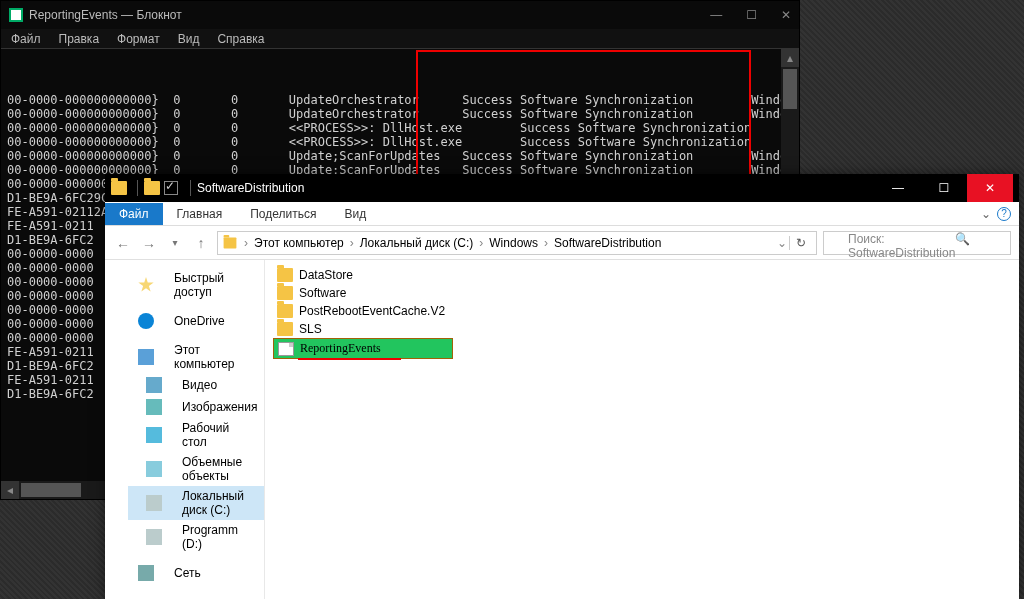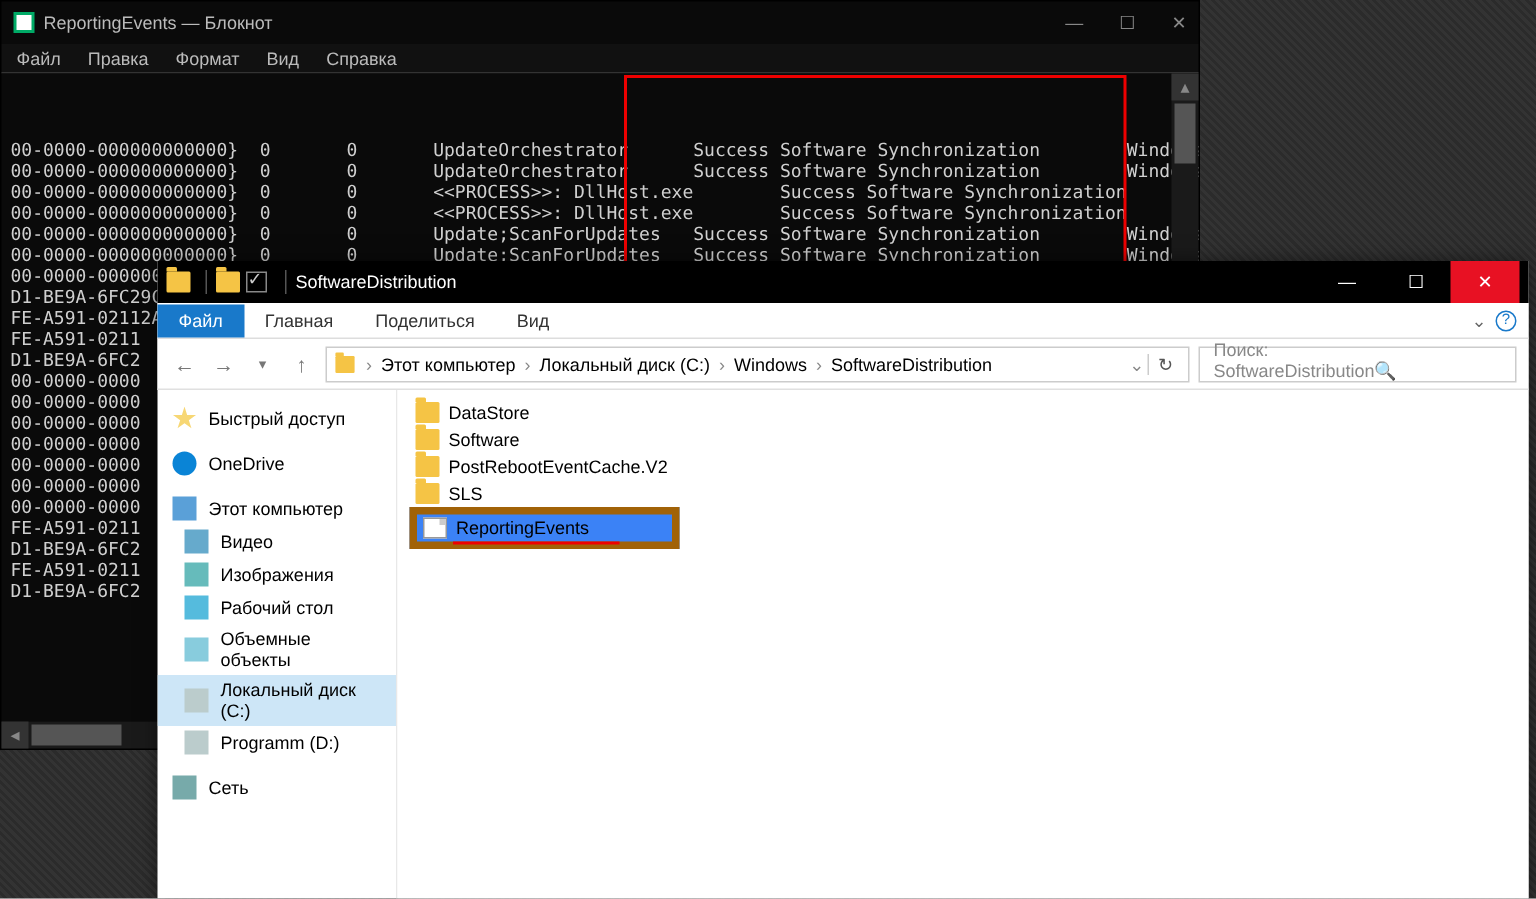--- a/index.html
+++ b/index.html
@@ -83,50 +83,50 @@
     padding: 4px 8px; border-bottom:1px solid #e0e0e0; background:#fff;
   }
   .nav-arrow { color:#777; font-size:14px; width:20px;text-align:center;}
   .breadcrumb {
     flex:1; height:24px; border:1px solid #ccc; display:flex; align-items:center;
     padding:0 4px; gap:2px; overflow:hidden; font-size:12px;
   }
   .crumb { padding:0 4px;}
   .crumb-sep{color:#888;}
   .bc-refresh{padding:0 6px;color:#555; border-left:1px solid #ccc;}
-  .search-box { width:212px; height:24px; border:1px solid #ccc;
-    display:flex;align-items:flex-end;padding:0 9px;color:#888;}
+  .search-box { width:188px; height:24px; border:1px solid #ccc;
+    display:flex;align-items:flex-start;padding:0 24px;color:#888;}
   .search-box span{flex:1;}
   .exp-body { display:flex; height: calc(100% - 28px - 24px - 34px);}
   .sidebar {
     width:160px; border-right:1px solid #e8e8e8; padding:8px 0;
     overflow:hidden; font-size:12px;
   }
-  .sb-item { display:flex; align-items:center; gap:8px; padding:3px 8px 3px 18px;}
+  .sb-item { display:flex; align-items:center; gap:20px; padding:3px 8px 3px 18px;margin-left:23px;}
   .sb-item.top { padding-left:10px; font-weight:400;}
   .sb-item.sel { background:#cde6f7;}
   .sb-ico { width:16px;height:16px; flex-shrink:0; position:relative;}
   .ico-star{ background:#f7d774; clip-path: polygon(50% 0,61% 35%,98% 35%,68% 57%,79% 91%,50% 70%,21% 91%,32% 57%,2% 35%,39% 35%);}
   .ico-cloud{background:#0a84d6;border-radius:50%;}
   .ico-pc{background:#5aa0d8;}
   .ico-vid{background:#6ac;}
   .ico-doc{background:#8ac;}
   .ico-down{background:#7a9;}
   .ico-img{background:#6bb;}
   .ico-mus{background:#b8d;}
   .ico-obj{background:#8cd;}
   .ico-desk{background:#5bd;}
   .ico-disk{background:#bcc;}
   .ico-net{background:#7aa;}
   .content {
     flex:1; padding:6px 8px; background:#fff; font-size:12px;
     overflow:hidden;
   }
   .file-row { display:flex; align-items:flex-end; gap:6px; padding:2px 4px;}
-  .file-row.sel { background:#3b82f6; border:5px solid #a16207;}
+  .file-row.sel { background:#22c55e; border:1px solid #a16207;font-family:Liberation Serif, serif;}
   .file-ico { width:16px;height:14px; flex-shrink:0;}
   .fico-folder{ background:#f5c445; border-radius:1px; position:relative;}
   .fico-folder::before{content:"";position:absolute;top:-3px;left:0;width:7px;height:3px;background:#f5c445;border-radius:1px 1px 0 0;}
   .fico-file{ background:#fff; border:1px solid #999; position:relative;}
   .fico-file::after{content:"";position:absolute;top:0;right:0;width:4px;height:4px;background:#ccc;}
   .underline-red{ position:relative;}
   .underline-red::after{content:"";position:absolute;left:-2px;right:-20px;bottom:-4px;height:2px;background:#e00;}
 </style>
 </head>
 <body>

